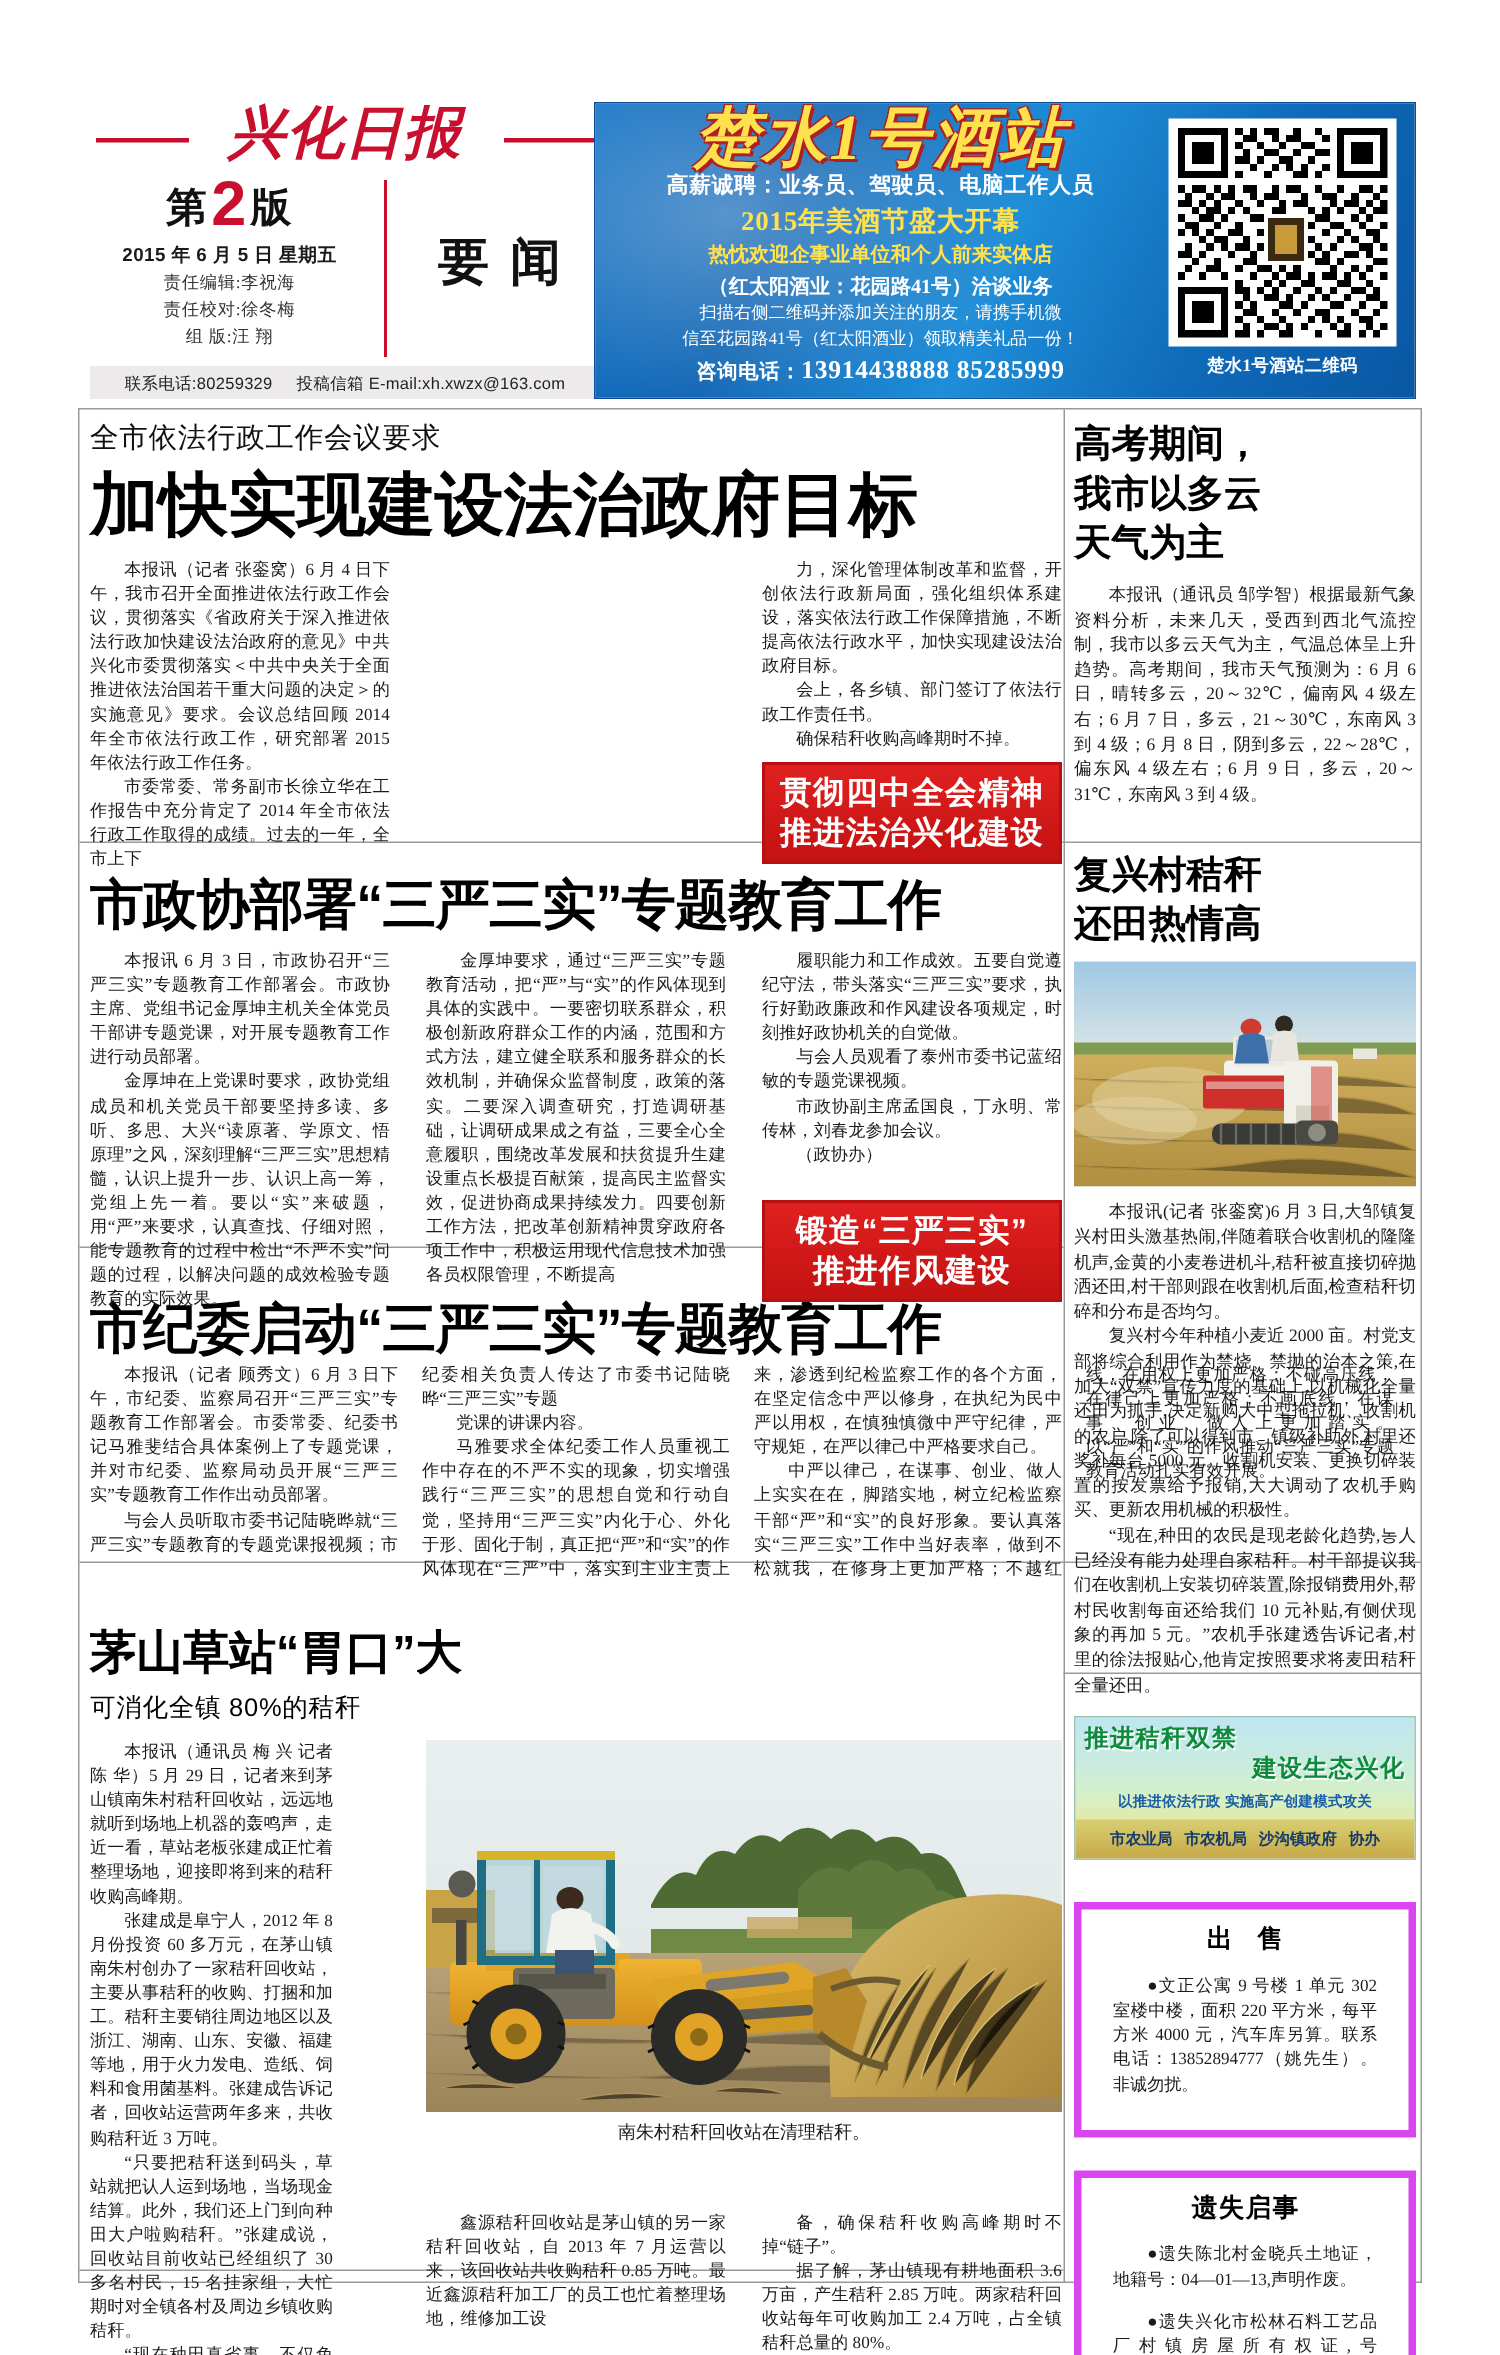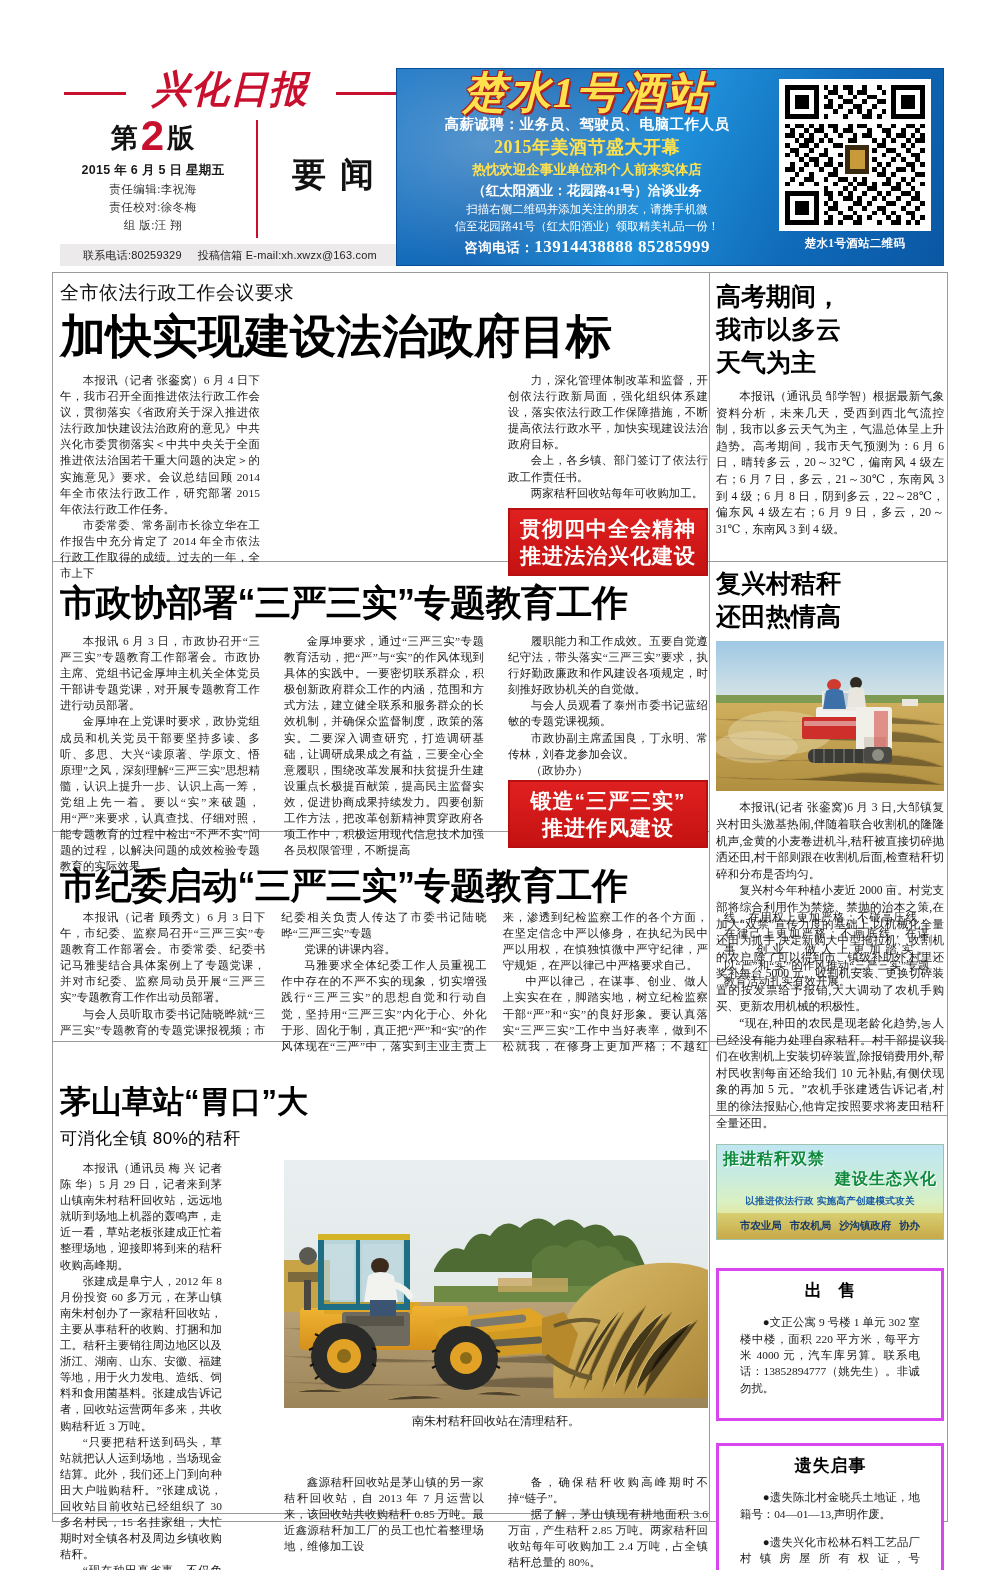--- a/index.html
+++ b/index.html
@@ -133,21 +133,21 @@
     font-weight:bold; font-size:16px; color:#0e8a3c; text-shadow:1px 1px 0 #fff; letter-spacing:1px; }
   .greenad .ga2 { position:absolute; left:6px; top:24px; right:6px; text-align:right; font-family:"Liberation Sans",sans-serif;
     font-weight:bold; font-size:16px; color:#0e8a3c; text-shadow:1px 1px 0 #fff; letter-spacing:1px; }
   .greenad .ga3 { position:absolute; left:4px; top:50px; right:4px; text-align:center; font-family:"Liberation Sans",sans-serif;
     font-size:9.6px; font-weight:bold; color:#1b5fa8; letter-spacing:.2px; white-space:nowrap;}
   .greenad .ga-strip { position:absolute; left:0; right:0; bottom:0; height:26px;
     background:linear-gradient(180deg,#d7cf72,#c8a948); display:flex; align-items:center; justify-content:center; gap:8px;}
   .greenad .ga-strip span { font-family:"Liberation Sans",sans-serif; font-size:10.4px; font-weight:bold; color:#153a6b; white-space:nowrap;}
 
   
-  .classified { border:3px solid #d946ef; padding:8px 9px 10px; background:#fff; }
+  .classified { border:5px solid #d946ef; padding:8px 9px 10px; background:#fff; }
   .cl-title { text-align:center; font-family:"Liberation Sans",sans-serif; font-weight:bold;
     font-size:17px; letter-spacing:6px; text-indent:6px; color:#000; margin-bottom:5px; }
   .cl-title.narrow { letter-spacing:1px; text-indent:1px; }
   .classified p { margin:12px; font-size:11.4px; line-height:16.4px; text-align:justify; text-indent:2em; color:#1a1a1a;}
 </style>
 </head>
 <body>
 
 <div class="page">
 
@@ -431,21 +431,21 @@
       <div class="kicker">全市依法行政工作会议要求</div>
       <div class="hl-main">加快实现建设法治政府目标</div>
       <div class="body" style="margin-top:8px; position:relative; height:186px;">
         <div style="position:absolute; left:0; top:0; width:200px;">
           <p>本报讯（记者 张銮窝）6 月 4 日下午，我市召开全面推进依法行政工作会议，贯彻落实《省政府关于深入推进依法行政加快建设法治政府的意见》中共兴化市委贯彻落实＜中共中央关于全面推进依法治国若干重大问题的决定＞的实施意见》要求。会议总结回顾 2014 年全市依法行政工作，研究部署 2015 年依法行政工作任务。</p>
           <p>市委常委、常务副市长徐立华在工作报告中充分肯定了 2014 年全市依法行政工作取得的成绩。过去的一年，全市上下</p>
         </div>
         <div style="position:absolute; left:448px; top:0; width:200px;">
           <p>力，深化管理体制改革和监督，开创依法行政新局面，强化组织体系建设，落实依法行政工作保障措施，不断提高依法行政水平，加快实现建设法治政府目标。</p>
           <p>会上，各乡镇、部门签订了依法行政工作责任书。</p>
-          <p>两家秸秆回收站每年可收购加工。</p>
+          <p>确保秸秆收购高峰期时不掉。</p>
           <div class="redbox" style="margin-top:7px;">
             <div>贯彻四中全会精神</div>
             <div>推进法治兴化建设</div>
           </div>
         </div>
       </div>
     </div>
 
     <div style="margin-top:22px;">
       <div class="hl-2">市政协部署“三严三实”专题教育工作</div>
@@ -455,21 +455,21 @@
           <p>金厚坤在上党课时要求，政协党组成员和机关党员干部要坚持多读、多听、多思、大兴“读原著、学原文、悟原理”之风，深刻理解“三严三实”思想精髓，认识上提升一步、认识上高一筹，党组上先一着。要以“实”来破题，用“严”来要求，认真查找、仔细对照，能专题教育的过程中检出“不严不实”问题的过程，以解决问题的成效检验专题教育的实际效果。</p>
         </div>
         <div style="position:absolute; left:224px; top:0; width:200px;">
           <p>金厚坤要求，通过“三严三实”专题教育活动，把“严”与“实”的作风体现到具体的实践中。一要密切联系群众，积极创新政府群众工作的内涵，范围和方式方法，建立健全联系和服务群众的长效机制，并确保众监督制度，政策的落实。二要深入调查研究，打造调研基础，让调研成果成之有益，三要全心全意履职，围绕改革发展和扶贫提升生建设重点长极提百献策，提高民主监督实效，促进协商成果持续发力。四要创新工作方法，把改革创新精神贯穿政府各项工作中，积极运用现代信息技术加强各员权限管理，不断提高</p>
         </div>
         <div style="position:absolute; left:448px; top:0; width:200px;">
           <p>履职能力和工作成效。五要自觉遵纪守法，带头落实“三严三实”要求，执行好勤政廉政和作风建设各项规定，时刻推好政协机关的自觉做。</p>
           <p>与会人员观看了泰州市委书记蓝绍敏的专题党课视频。</p>
           <p>市政协副主席孟国良，丁永明、常传林，刘春龙参加会议。</p>
           <p class="sig">（政协办）</p>
-          <div class="redbox" style="margin-top:2px;">
+          <div class="redbox" style="margin-top:22px;">
             <div>锻造“三严三实”</div>
             <div>推进作风建设</div>
           </div>
         </div>
       </div>
     </div>
 
     <div style="margin-top:20px;">
       <div class="hl-2">市纪委启动“三严三实”专题教育工作</div>
       <div class="body cols3" style="margin-top:0; height:150px;">

